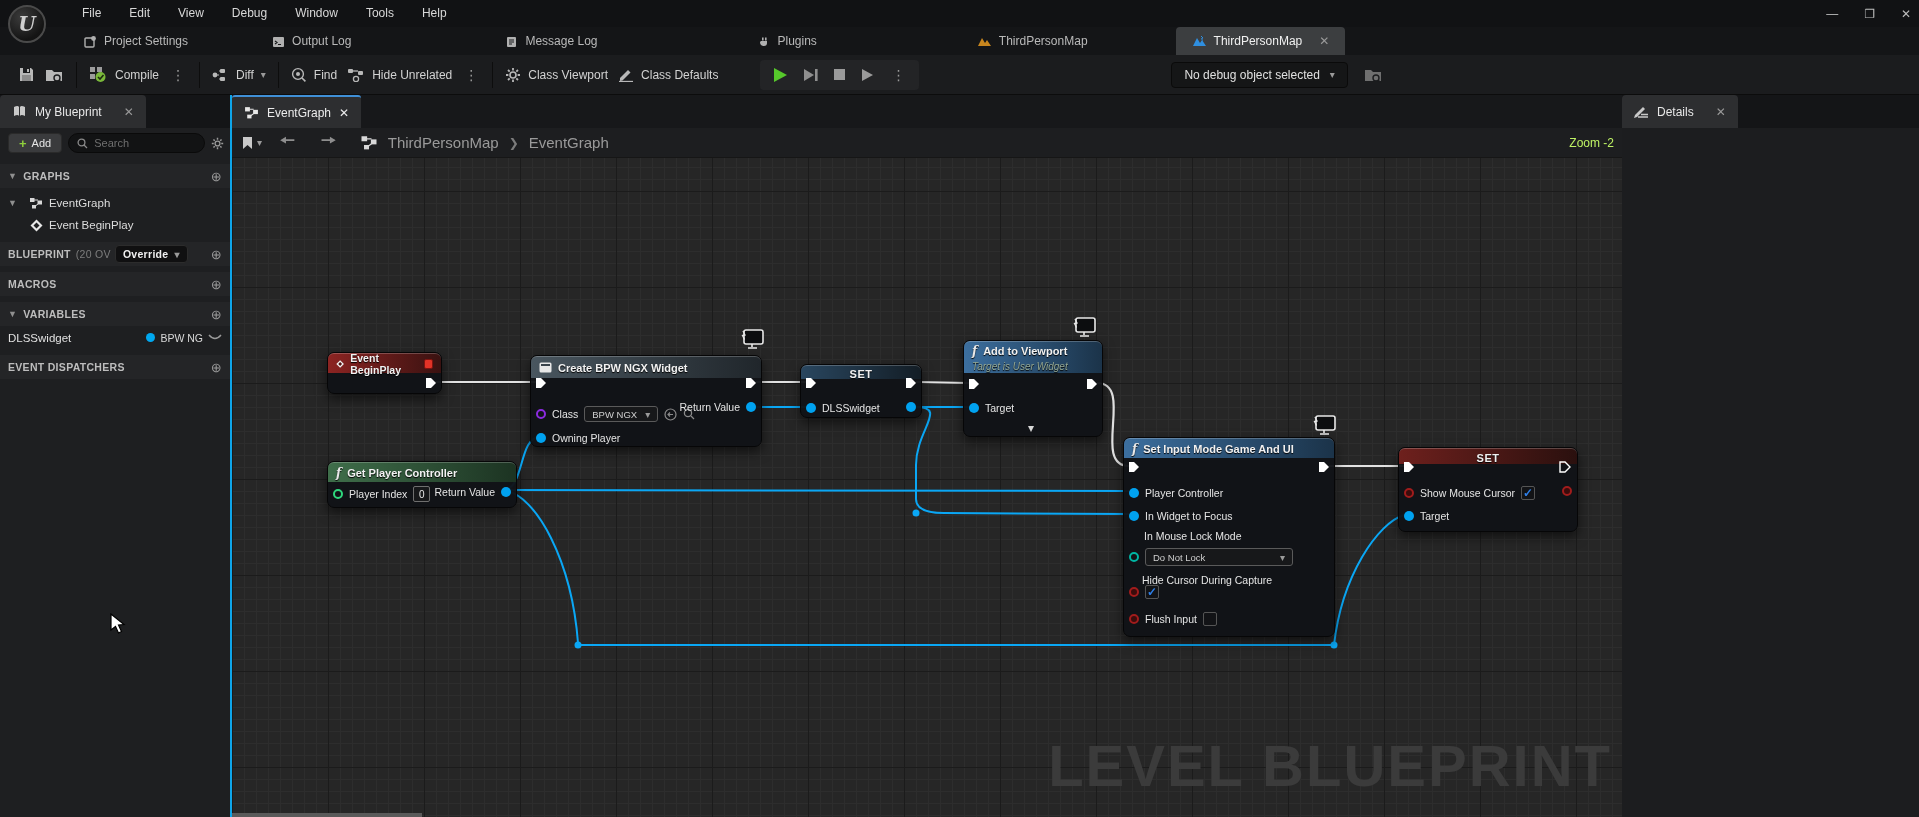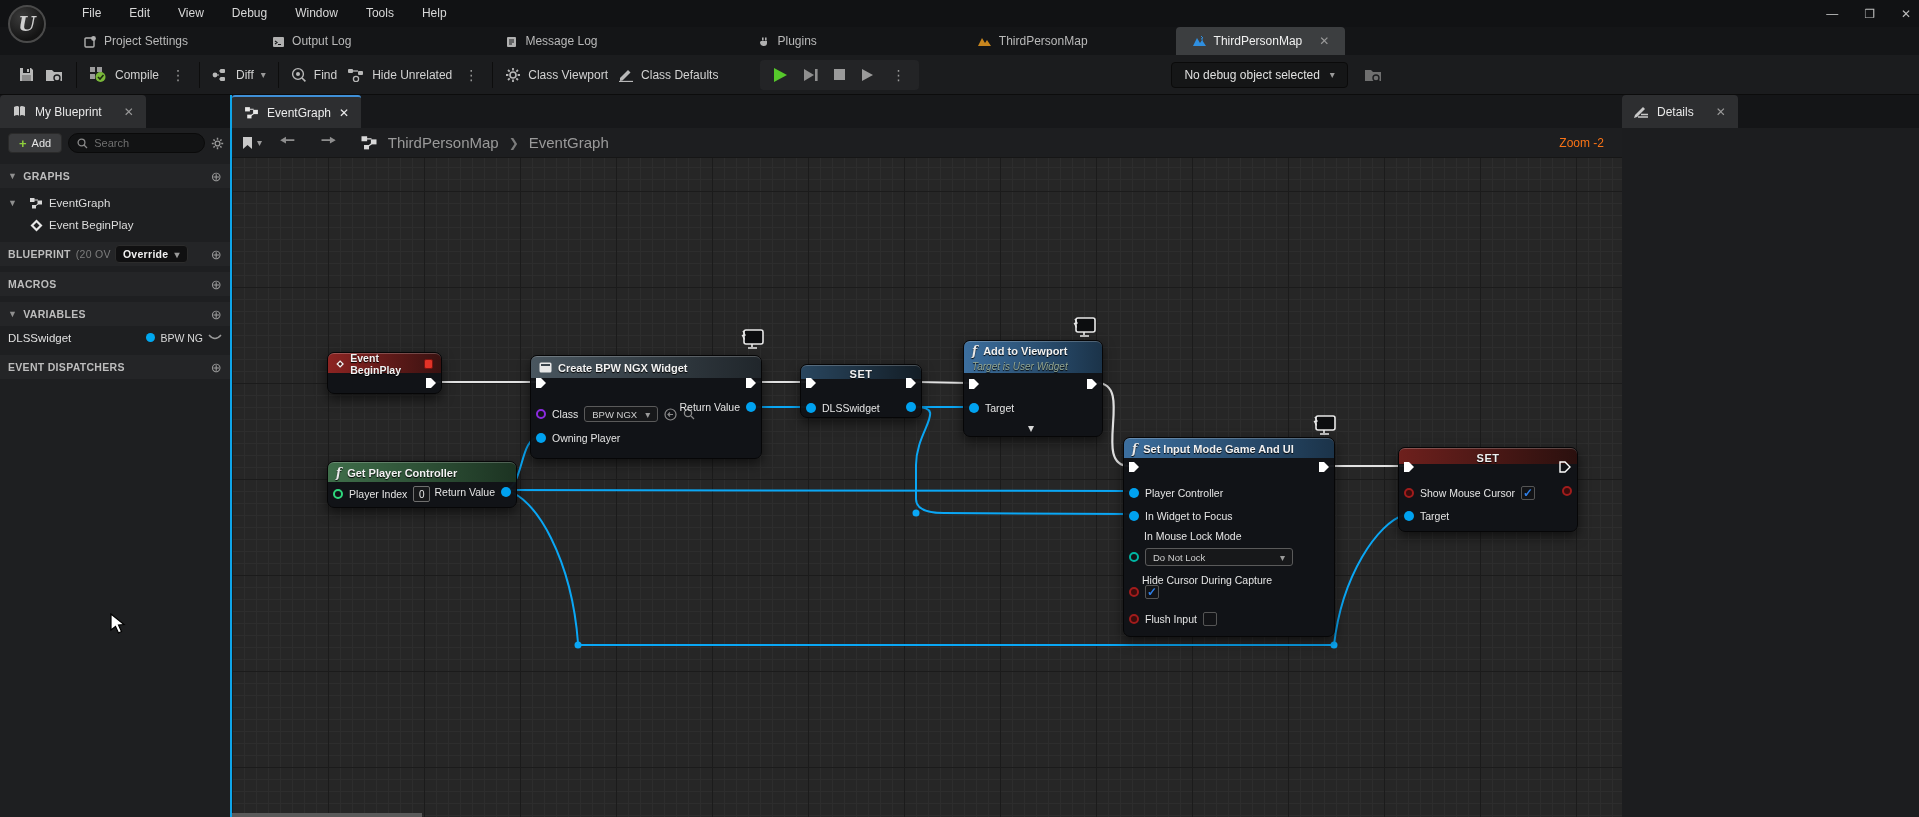--- a/index.html
+++ b/index.html
@@ -79,21 +79,21 @@
         linear-gradient(90deg,#2d2d2d 1px, transparent 1px);
       background-size:96px 96px, 96px 96px, 12px 12px, 12px 12px; }
   .graph-tabrow { height:33px; background:#17181a; display:flex; align-items:flex-end; position:relative; z-index:5;}
   .graph-tab { background:#2d2e30; border-top:2px solid #3f8fd6; height:33px; display:flex;
                align-items:center; gap:8px; padding:0 12px; font-size:12px; color:#ececec;
                border-radius:3px 3px 0 0; }
   .navbar { height:30px; background:#1d1e20; display:flex; align-items:center; gap:10px;
             padding:0 10px; position:relative; z-index:5; border-bottom:1px solid #161616; }
   .nav-arrow { color:#8e8e8e; font-size:17px; font-weight:bold; padding:0 8px; }
   .breadcrumb { display:flex; align-items:center; gap:10px; font-size:15px; color:#9a9a9a; }
-  .zoom-label { position:absolute; right:18px; font-size:12px; color:#f97316; }
+  .zoom-label { position:absolute; right:8px; font-size:12px; color:#bef264; }
   .watermark { position:absolute; right:10px; bottom:18px; font-size:58px; font-weight:bold;
                color:#3b3b3b; letter-spacing:2px; z-index:1; }
   .hscroll { position:absolute; left:0; bottom:0; width:190px; height:4px; background:#5a5a5a; z-index:6; }
 
   svg.wires { position:absolute; left:0; top:0; z-index:2; }
 
   
   .node { position:absolute; background:rgba(17,19,23,0.96); border:1px solid #060607;
           border-radius:7px; box-shadow:0 5px 12px rgba(0,0,0,.55); z-index:3; }
   .node-hd { border-radius:6px 6px 0 0; border-top:1px solid rgba(255,255,255,.22);
@@ -427,20 +427,21 @@
           <path d="M5 3 h4 M5 10 l4-3" stroke="#d8d8d8"></path>
         </svg>
       <div class="breadcrumb">
         <span>ThirdPersonMap</span>
         <span style="font-size:12px;color:#7c7c7c">❯</span>
         <span>EventGraph</span>
       </div>
       <span class="zoom-label">Zoom -2</span>
     </div>
 
+    <div class="watermark">LEVEL BLUEPRINT</div>
 
     <svg class="wires" width="1390" height="722">
 
       <g stroke="#e2e2e2" stroke-width="2.2" fill="none">
         <path d="M200,287 L304,287"></path>
         <path d="M524,287 L574,287"></path>
         <path d="M684,287 L737,288"></path>
         <path d="M865,288 C903,288 859,371 897,371"></path>
         <path d="M1097,371 L1172,371"></path>
       </g>
@@ -485,21 +486,21 @@
         <span>Event BeginPlay</span>
         <span style="margin-left:auto;width:10px;height:10px;background:#e23327;border:1.5px solid #7e1410;border-radius:2px"></span>
       </div>
       <div class="pin" style="right:4px;top:24px">
         <svg width="12" height="12" viewBox="0 0 12 12">
             <path d="M1,1 L6,1 L11,6 L6,11 L1,11 Z" fill="#fff"></path>
           </svg>
       </div>
     </div>
 
-    <div class="node" style="left:298px;top:260px;width:232px;height:104px">
+    <div class="node" style="left:298px;top:260px;width:232px;height:92px">
       <div class="node-hd hd-steel" style="height:22px">
         <svg width="13" height="11" viewBox="0 0 13 11">
             <rect x="0.5" y="0.5" width="12" height="10" rx="1.5" fill="#e8e8e8"></rect>
             <rect x="2" y="2" width="9" height="2" fill="#3a444c"></rect>
           </svg>
         <span>Create BPW NGX Widget</span>
       </div>
       <div class="pin" style="left:4px;top:21px">
         <svg width="12" height="12" viewBox="0 0 12 12">
             <path d="M1,1 L6,1 L11,6 L6,11 L1,11 Z" fill="#fff"></path>

